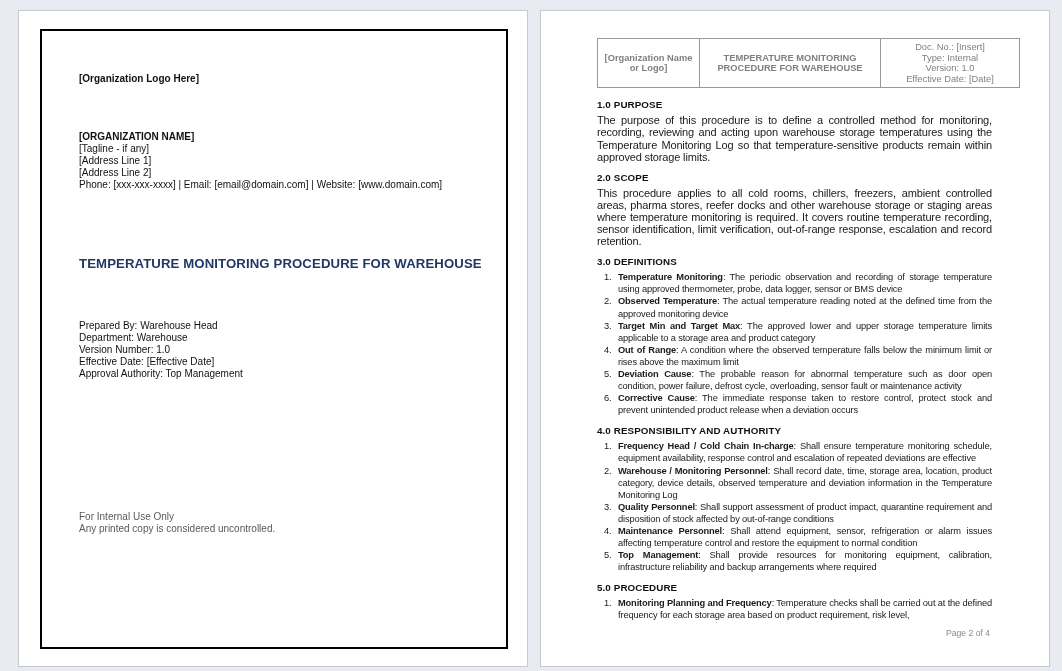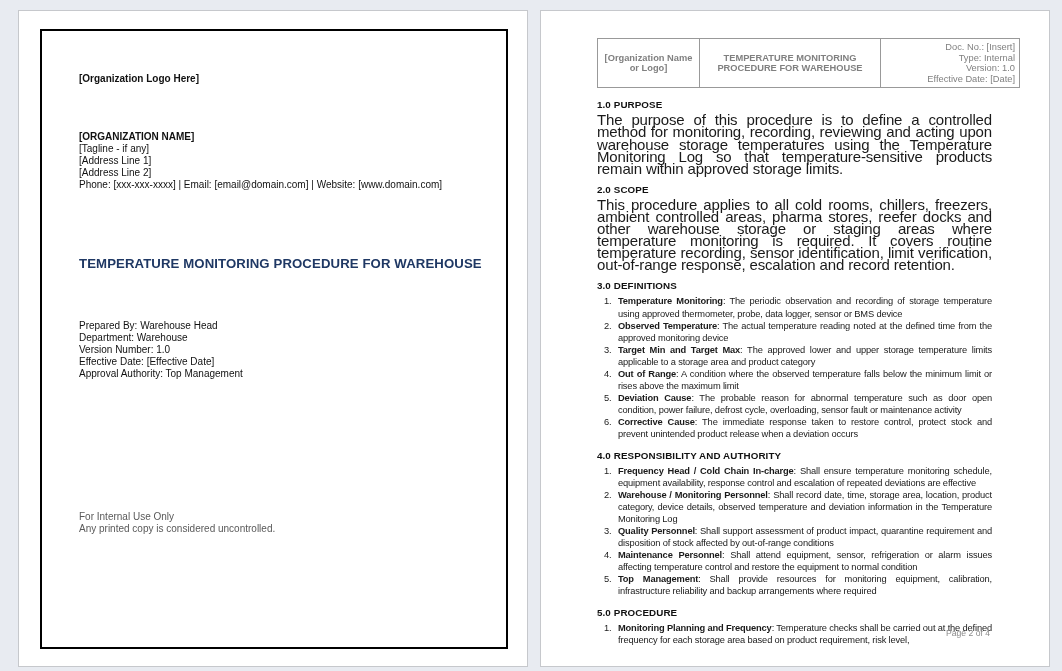--- a/index.html
+++ b/index.html
@@ -59,29 +59,29 @@
     margin-bottom: 11px;
   }
   table.hdr td {
     border: 1px solid #999999;
     font-size: 9.3px; line-height: 10.6px;
     padding: 3px 4px;
     vertical-align: middle;
   }
   td.hdr-org  { width: 93px;  text-align: center; font-weight: bold; margin-left: 28px; }
   td.hdr-ttl  { width: 172px; text-align: center; font-weight: bold; }
-  td.hdr-meta { width: 130px; text-align: right; }
+  td.hdr-meta { width: 130px; text-align: center; }
 
   .sec-h {
     font-size: 9.8px; font-weight: bold; color: #111111;
     margin: 9px 0 4px 0;
     letter-spacing: 0.1px;
   }
   .body-p {
-    font-size: 15px; line-height: 12.1px; color: #1a1a1a;
+    font-size: 11px; line-height: 12.1px; color: #1a1a1a;
     letter-spacing: -0.15px;
     text-align: justify;
     margin: 0 0 3px 0;
   }
   ol.num-list { list-style: none; margin: 3px 0 3px 0; padding: 0; }
   ol.num-list li {
     position: relative;
     padding-left: 21px;
     font-size: 9.3px; line-height: 12.1px; color: #1a1a1a;
     letter-spacing: -0.15px;

